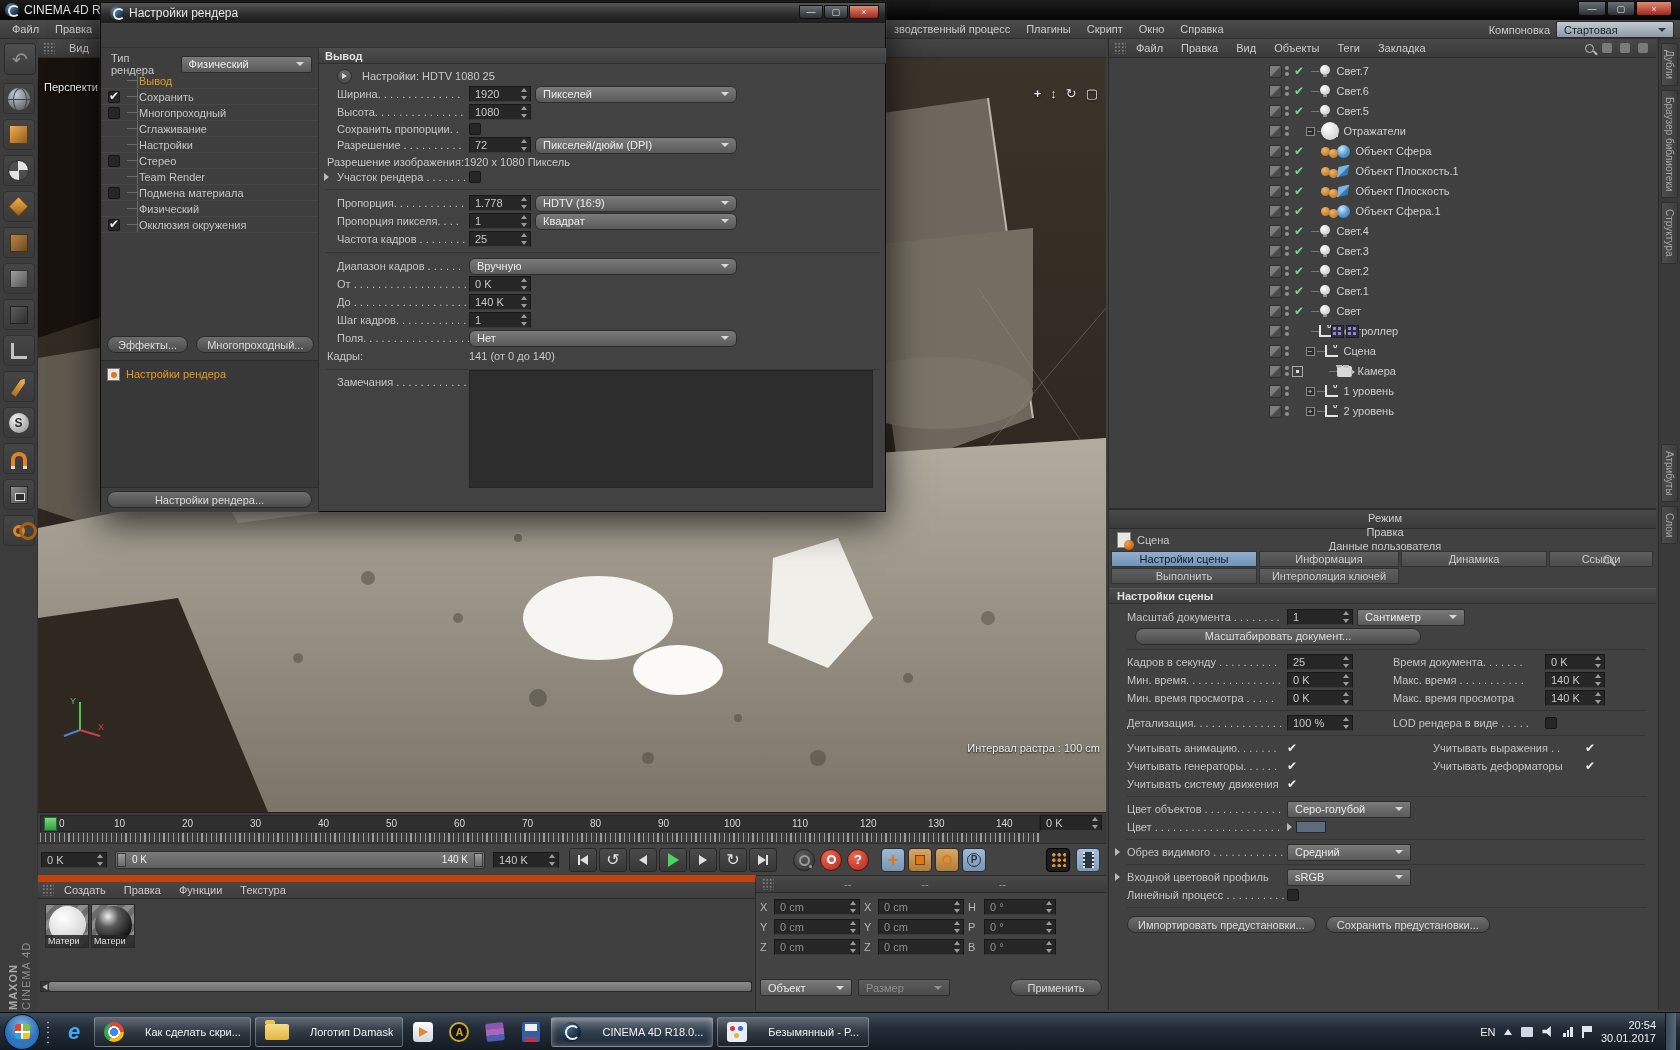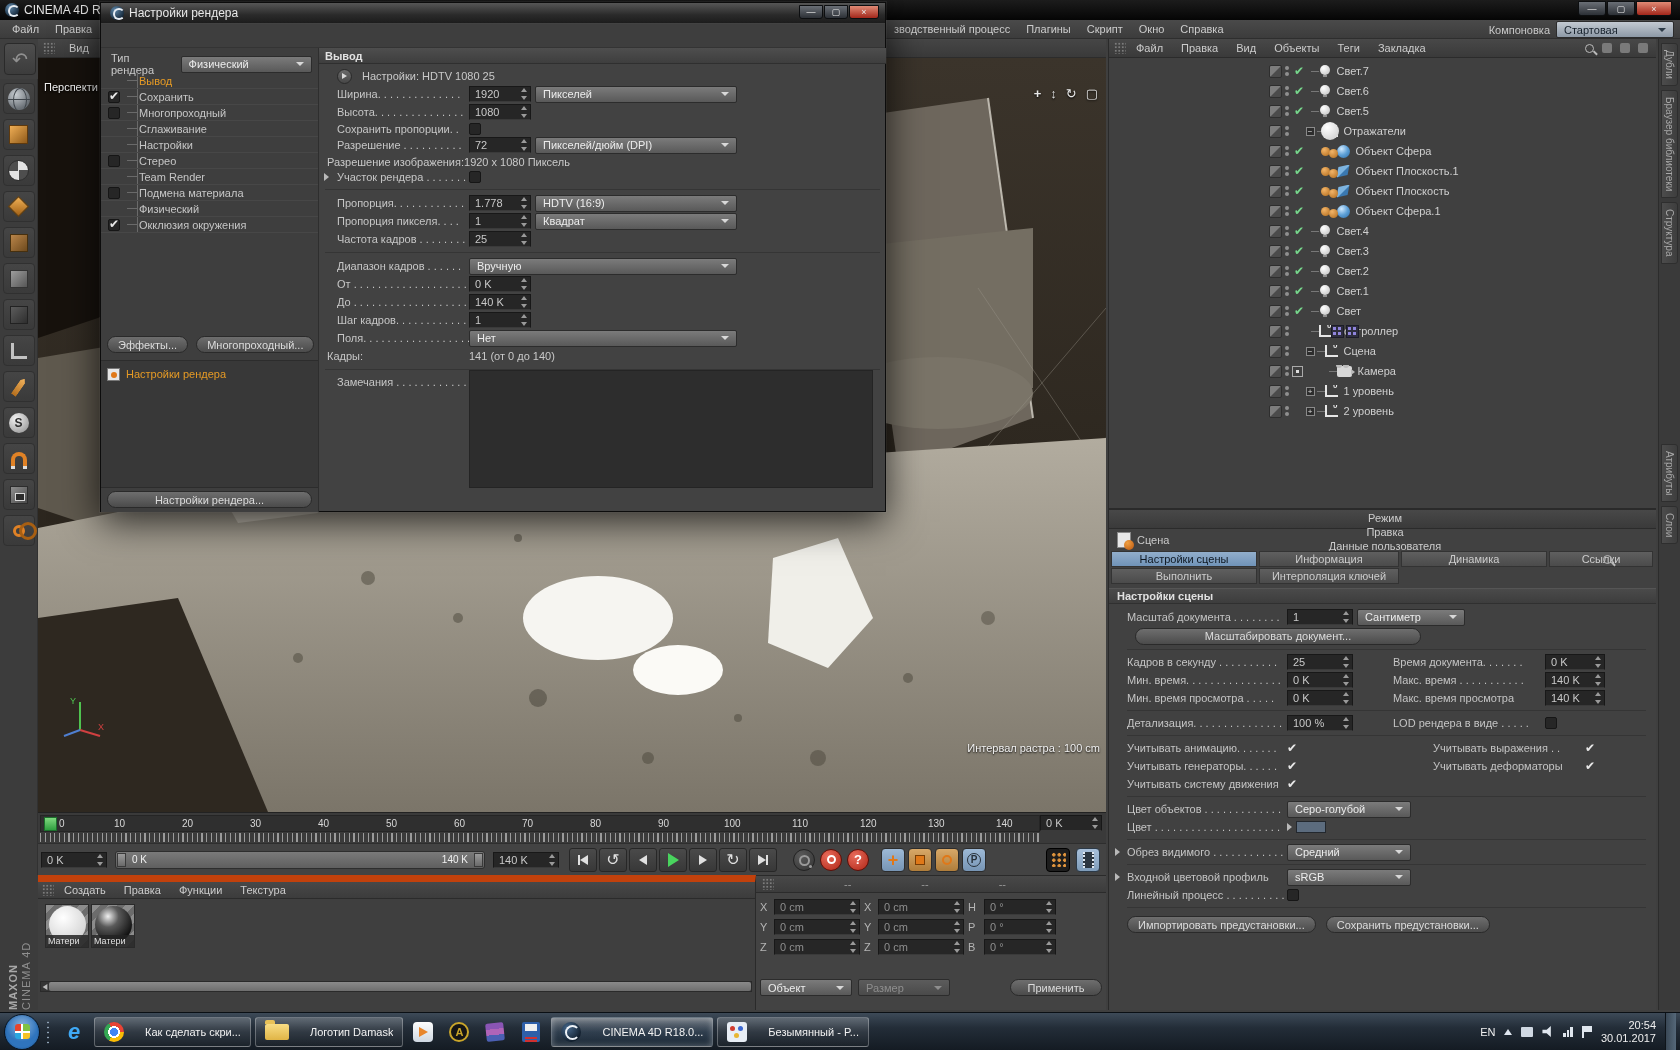--- a/index.html
+++ b/index.html
@@ -211,21 +211,21 @@
   .preset-row{display:flex;align-items:center;gap:6px;height:18px;margin:4px 0 0 6px;}
   .rs-icon{width:13px;height:13px;background:#e6e6e6;border:1px solid #777;position:relative;}
   .rs-icon::after{content:"";position:absolute;left:3px;top:3px;width:6px;height:6px;border-radius:50%;background:#e07818;}
   .preset-row .nm{color:#e59a25;}
   .dlg-footer{position:absolute;left:6px;top:443px;width:205px;}
   .dlg-right{position:absolute;left:218px;top:45px;width:567px;height:464px;}
   .out-head{height:16px;background:linear-gradient(#4e4e4e,#3e3e3e);border-bottom:1px solid #2f2f2f;display:flex;align-items:center;padding-left:6px;color:#e2e2e2;font-weight:bold;}
   .orow{display:flex;align-items:center;height:18px;padding-left:18px;}
   .orow .lab{width:132px;white-space:nowrap;overflow:hidden;color:#c6c6c6;flex:none;}
   .orow .fld{width:62px;flex:none;}
-  .orow .dd{width:202px;margin-left:4px;flex:none;}
+  .orow .dd{width:202px;margin-left:4px;flex:none;border-radius:6px;}
   .orow .dd.wide{width:268px;margin-left:0;flex:none;}
   .roundbtn{width:15px;height:15px;border-radius:50%;background:linear-gradient(#6a6a6a,#474747);border:1px solid #2a2a2a;display:flex;align-items:center;justify-content:center;flex:none;}
   .roundbtn i{width:0;height:0;border-top:3px solid transparent;border-bottom:3px solid transparent;border-left:5px solid #d8d8d8;}
   .notes-box{margin:2px 0 0 150px;width:404px;height:118px;background:#2d2d2d;border:1px solid #242424;}
   .dis-tri{width:0;height:0;border-top:4px solid transparent;border-bottom:4px solid transparent;border-left:5px solid #b9b9b9;position:absolute;left:5px;}
 
   
   .taskbar{position:absolute;left:0;top:1012px;width:1680px;height:38px;background:linear-gradient(#3d4a58,#232d38 40%,#141b23);border-top:1px solid #0a0f14;display:flex;align-items:center;}
   .orb{width:36px;height:36px;border-radius:50%;margin-left:4px;background:radial-gradient(circle at 50% 32%,rgba(255,255,255,.45),rgba(255,255,255,0) 55%),radial-gradient(circle,#2f74bd 0 62%,#113a63 100%);border:1px solid #081524;display:flex;align-items:center;justify-content:center;flex:none;}
   .orbflag{width:15px;height:15px;border-radius:3px;background:linear-gradient(#fff,#fff) 50% 0/2px 100% no-repeat,linear-gradient(#fff,#fff) 0 50%/100% 2px no-repeat,conic-gradient(#7fc242 0 25%,#f5c326 0 50%,#2aa6e0 0 75%,#e8442c 0 100%);}

